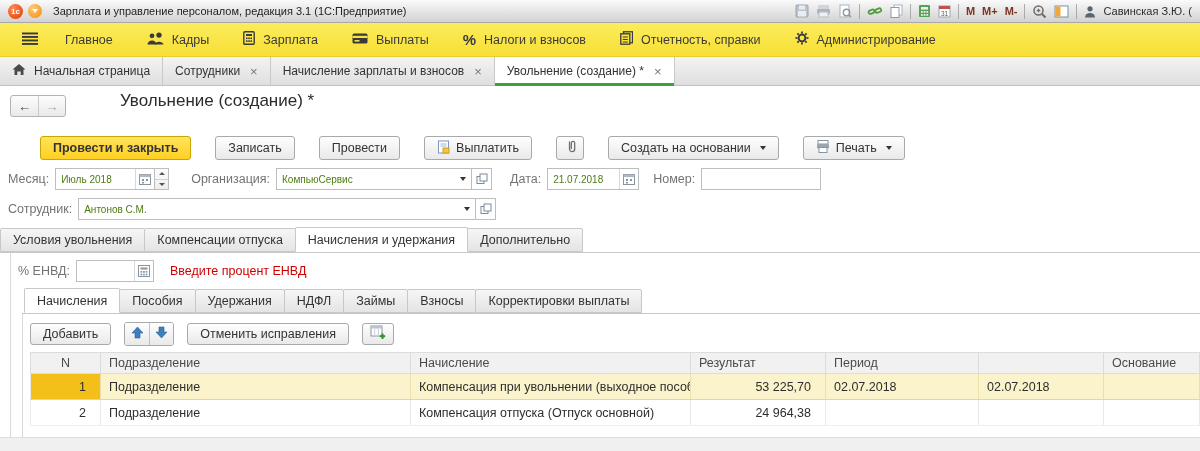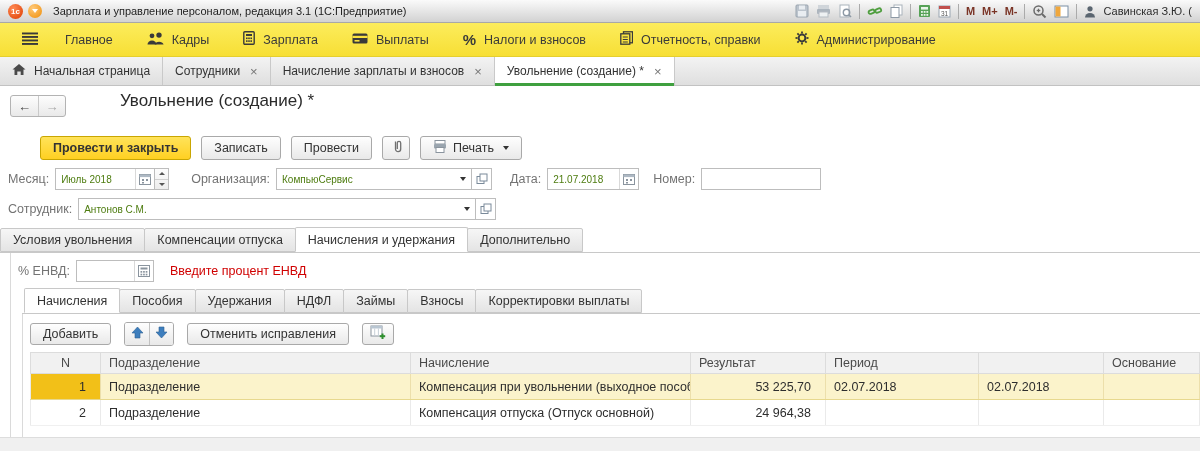--- a/index.html
+++ b/index.html
@@ -44,21 +44,21 @@
 
   
   .nav-group { position:absolute; left:10px; top:95px; display:flex; border:1px solid #b3b3b3;
     border-radius:3px; overflow:hidden; background:linear-gradient(#fdfdfd,#e9e9e9); }
   .nav-btn { width:27px; height:20px; display:flex; align-items:center; justify-content:center;
     font-size:13px; color:#444; cursor:pointer; }
   .nav-btn.disabled { color:#aaa; border-left:1px solid #c9c9c9; }
   .page-title { position:absolute; left:120px; top:91px; font-size:17px; color:#2b2b2b; }
 
   
-  .cmdbar { position:absolute; left:8px; top:136px; display:flex; gap:10px; align-items:flex-start;padding-left:32px; }
+  .cmdbar { position:absolute; left:8px; top:136px; display:flex; gap:24px; align-items:flex-start;padding-left:32px; }
   .btn { height:24px; display:inline-flex; align-items:center; gap:6px; padding:0 12px;
     border:1px solid #a9a9a9; border-radius:3px; background:linear-gradient(#fefefe,#e9e9e9);
     font-size:12.5px; color:#333; cursor:pointer; white-space:nowrap; }
   .btn.primary { background:linear-gradient(#ffe35a,#ffd022); border-color:#c9a602; font-weight:bold; }
   .btn.icon-only { padding:0 7px; }
   .caret { width:0; height:0; border-left:3.5px solid transparent; border-right:3.5px solid transparent;
     border-top:4.5px solid #333; margin-left:3px; }
 
   
   .frow { position:absolute; display:flex; align-items:center; }
@@ -328,24 +328,39 @@
   <div class="cmdbar">
     <span class="btn primary">
         <span>Провести и закрыть</span>
       </span>
     <span class="btn">
         <span>Записать</span>
       </span>
     <span class="btn">
         <span>Провести</span>
       </span>
+    <span class="btn">
+      <span><svg width="13" height="14">
+            <rect x="1.5" y="1" width="10" height="12" fill="#fff" stroke="#7c97c1"></rect>
+            <g stroke="#9db5d6">
+              <line x1="3.5" y1="4" x2="9.5" y2="4"></line>
+              <line x1="3.5" y1="6" x2="9.5" y2="6"></line>
+            </g>
+            <rect x="6" y="8" width="6" height="5" fill="#f7c63d" stroke="#caa21e"></rect>
+          </svg></span>
+      <span>Выплатить</span>
+    </span>
     <span class="btn icon-only">
       <span><svg width="12" height="15">
             <path d="M5.5 2.5 V10 a2.6 2.6 0 0 0 5.2 0 V4 a1.7 1.7 0 0 0 -3.4 0 v6" fill="none" stroke="#707070" stroke-width="1.3"></path>
           </svg></span>
+    </span>
+    <span class="btn">
+      <span>Создать на основании</span>
+        <span class="caret"></span>
     </span>
     <span class="btn">
       <span><svg width="14" height="13">
             <rect x="2" y="0.5" width="10" height="3.5" fill="#fff" stroke="#8a949e"></rect>
             <rect x="1" y="4" width="12" height="4.5" rx="1" fill="#9aa5af"></rect>
             <rect x="3" y="7.5" width="8" height="5" fill="#fff" stroke="#8a949e"></rect>
           </svg></span>
       <span>Печать</span>
         <span class="caret"></span>
     </span>

